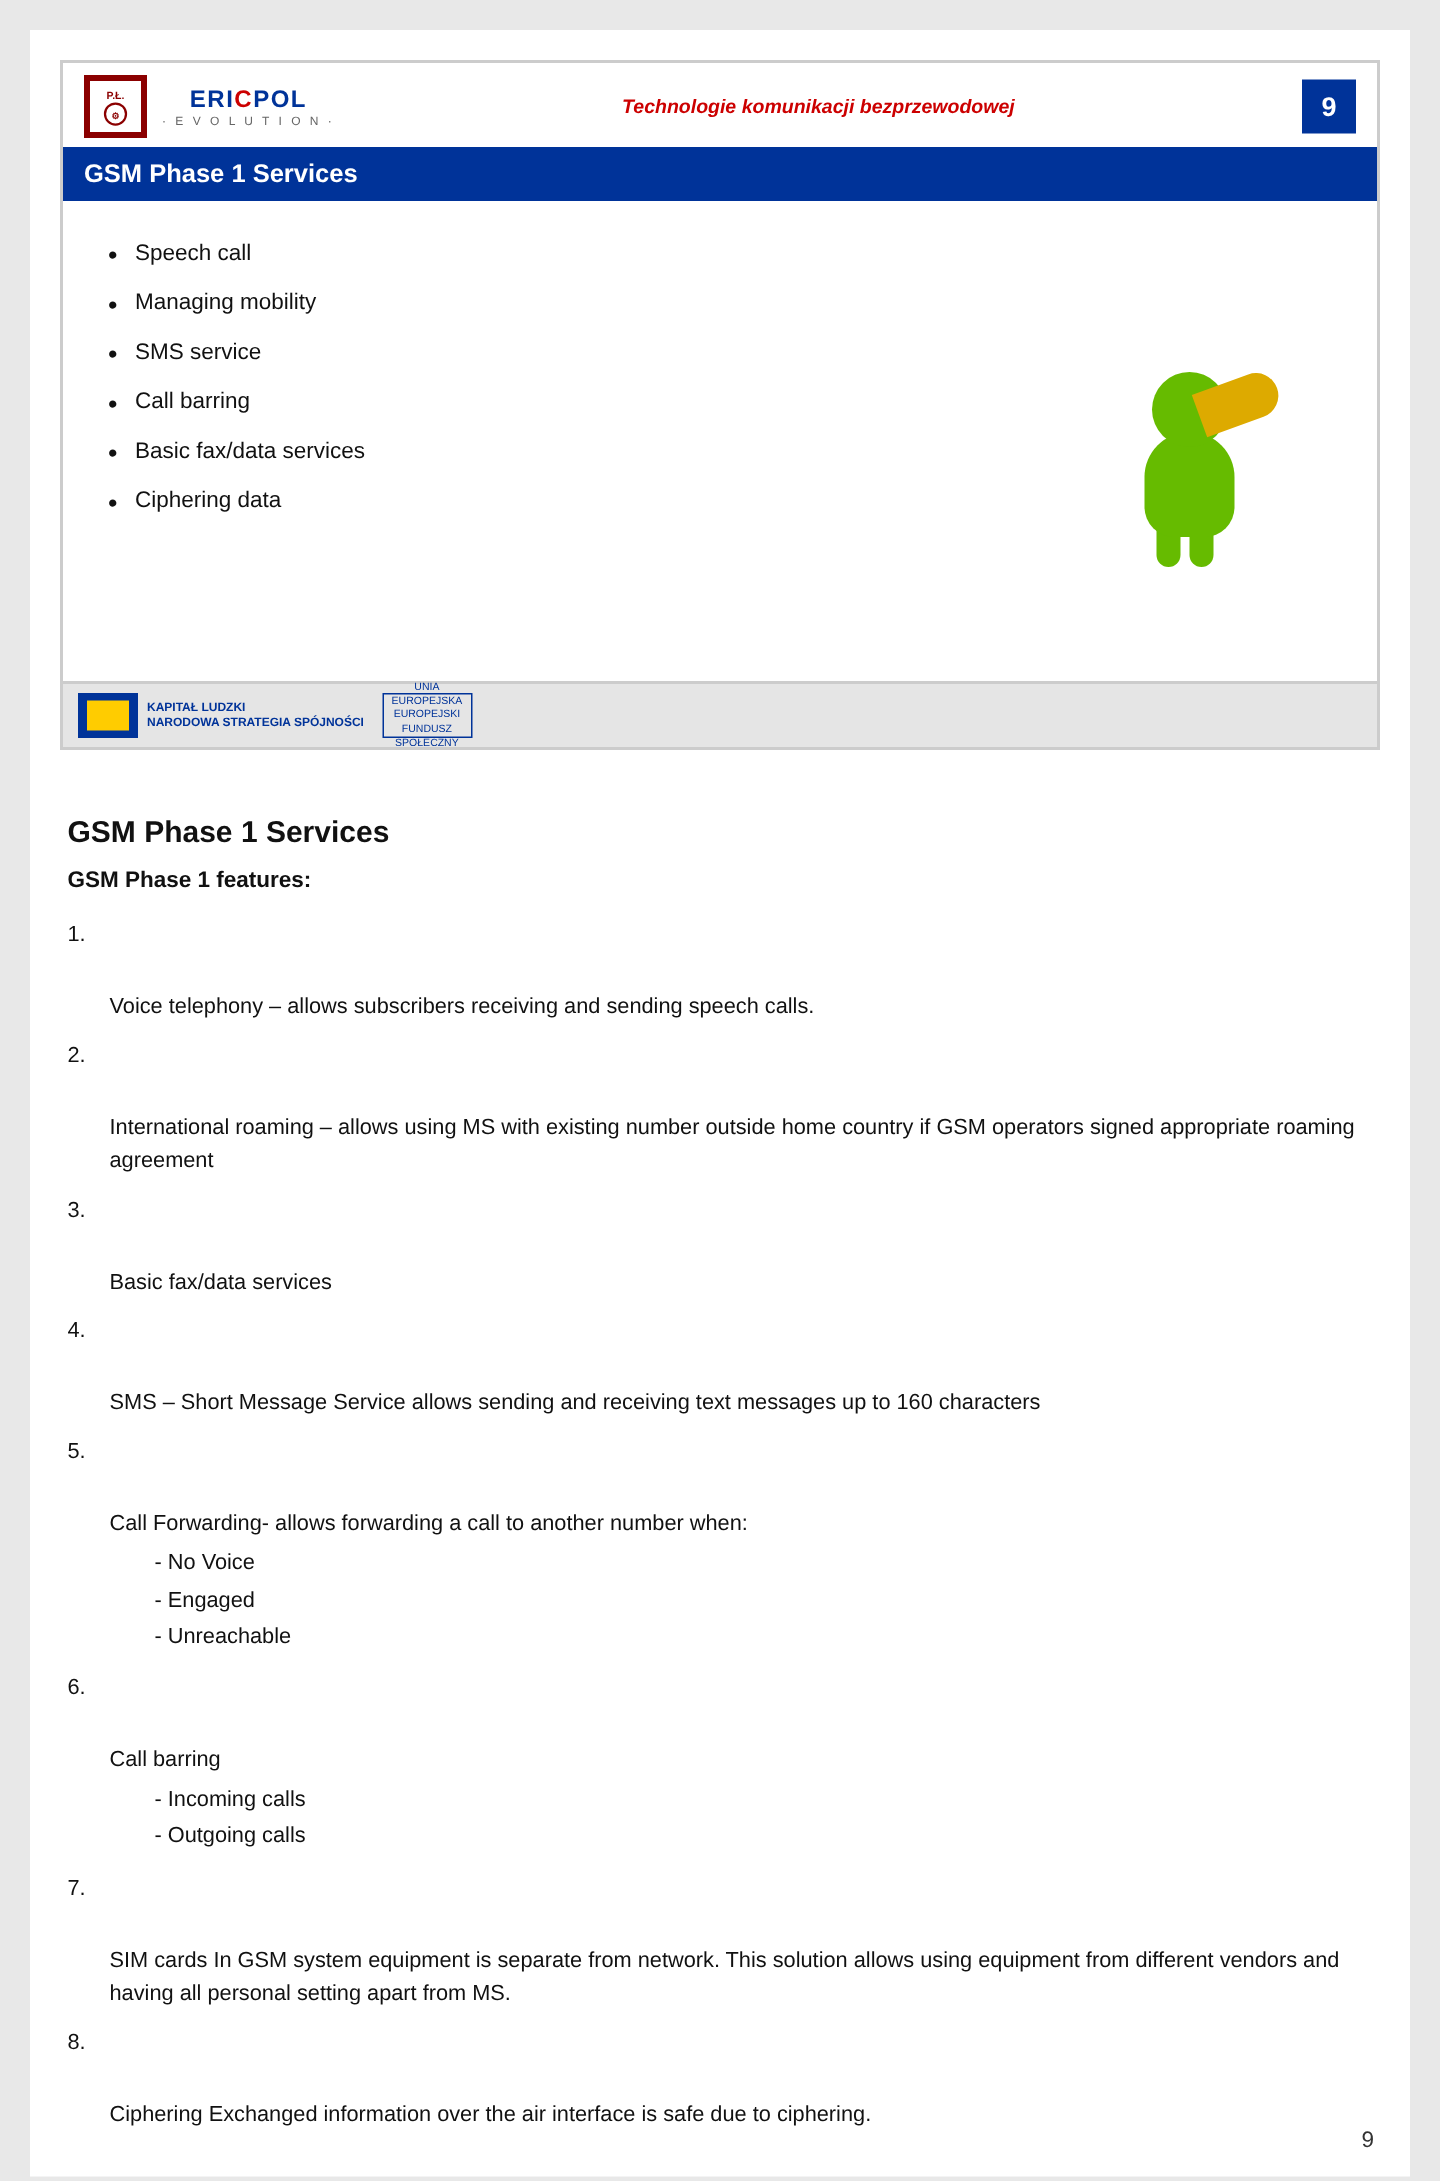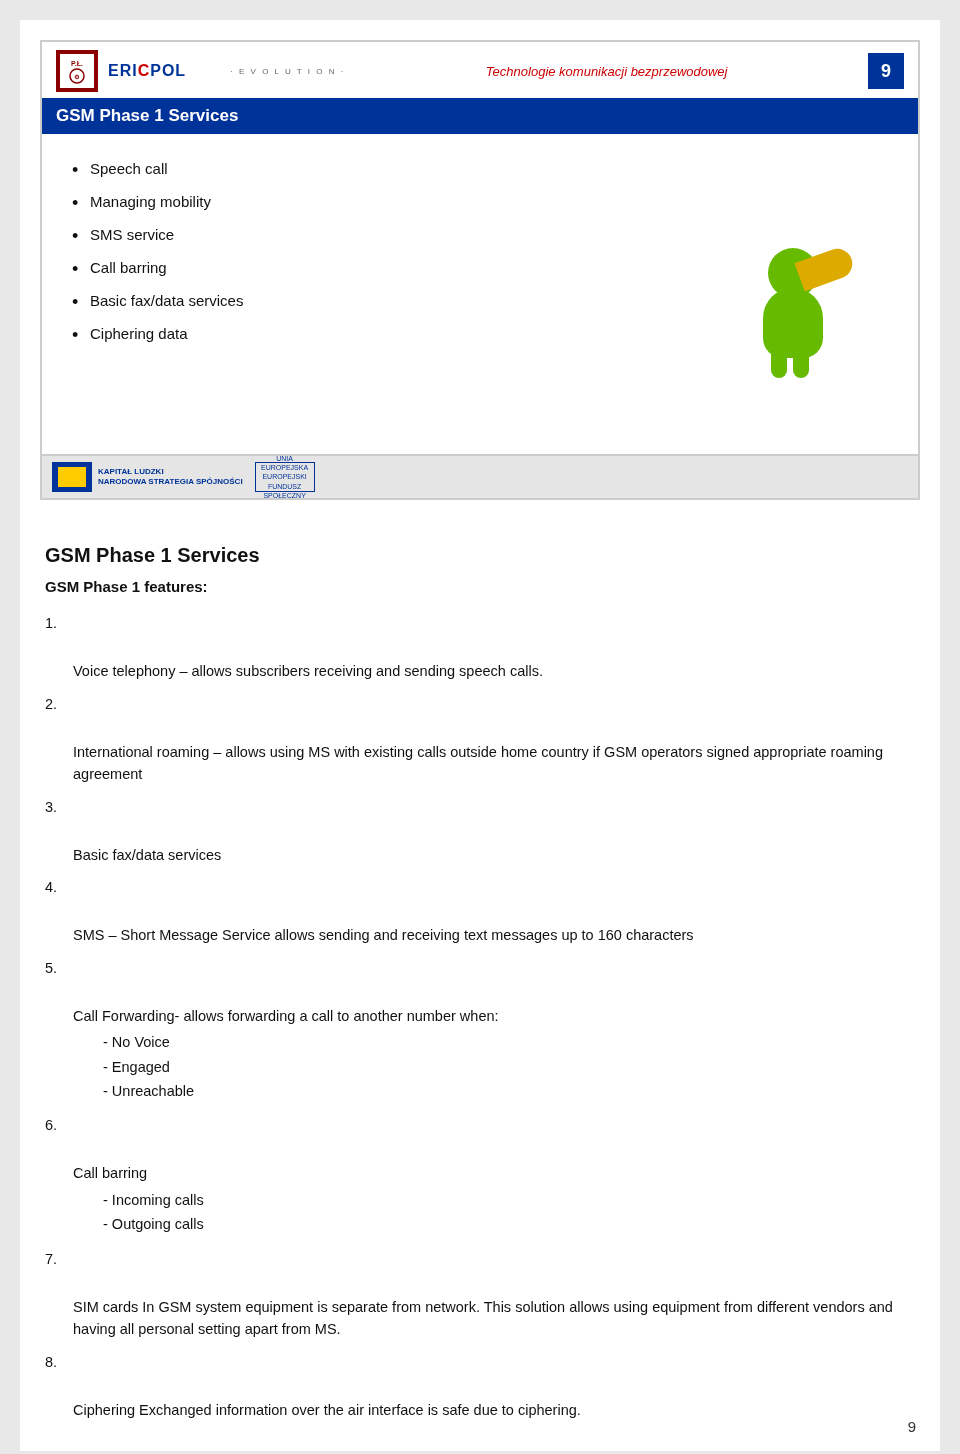--- a/index.html
+++ b/index.html
@@ -49,44 +49,43 @@
       display: flex;
       align-items: center;
       justify-content: center;
       font-size: 9px;
       font-weight: bold;
       color: #8B0000;
       background: #fff;
     }
     .logo-ericpol {
       display: flex;
-      flex-direction: row;
-      align-items: center;
-      gap: 44px;
+      flex-direction: column;
+      align-items: center;
     }
     .logo-ericpol-text {
       font-size: 16px;
       font-weight: bold;
       color: #003399;
       letter-spacing: 1px;
     }
     .logo-ericpol-sub {
       font-size: 8px;
       color: #666;
       letter-spacing: 2px;
     }
     .slide-header-center {
       flex: 1;
       text-align: center;
     }
     .slide-header-title {
       font-size: 13px;
       color: #cc0000;
       font-style: italic;
-      font-weight: normal;
+      font-weight: bold;
     }
     .slide-page-num {
       background: #003399;
       color: white;
       font-size: 18px;
       font-weight: bold;
       width: 36px;
       height: 36px;
       display: flex;
       align-items: center;
@@ -364,21 +363,21 @@
   <div class="main-content">
     <div class="main-title">GSM Phase 1 Services</div>
     <div class="main-subtitle">GSM Phase 1 features:</div>
     <ol id="main-list">
     <li>
           <span class="li-num">1.</span>
           <div class="li-text">Voice telephony – allows subscribers receiving and sending speech calls.</div>
         </li>
         <li>
           <span class="li-num">2.</span>
-          <div class="li-text">International roaming – allows using MS with existing calls outside home country if GSM operators signed appropriate roaming agreement</div>
+          <div class="li-text">International roaming – allows using MS with existing number outside home country if GSM operators signed appropriate roaming agreement</div>
         </li>
         <li>
           <span class="li-num">3.</span>
           <div class="li-text">Basic fax/data services</div>
         </li>
         <li>
           <span class="li-num">4.</span>
           <div class="li-text">SMS – Short Message Service allows sending and receiving text messages up to 160 characters</div>
         </li>
         <li>

